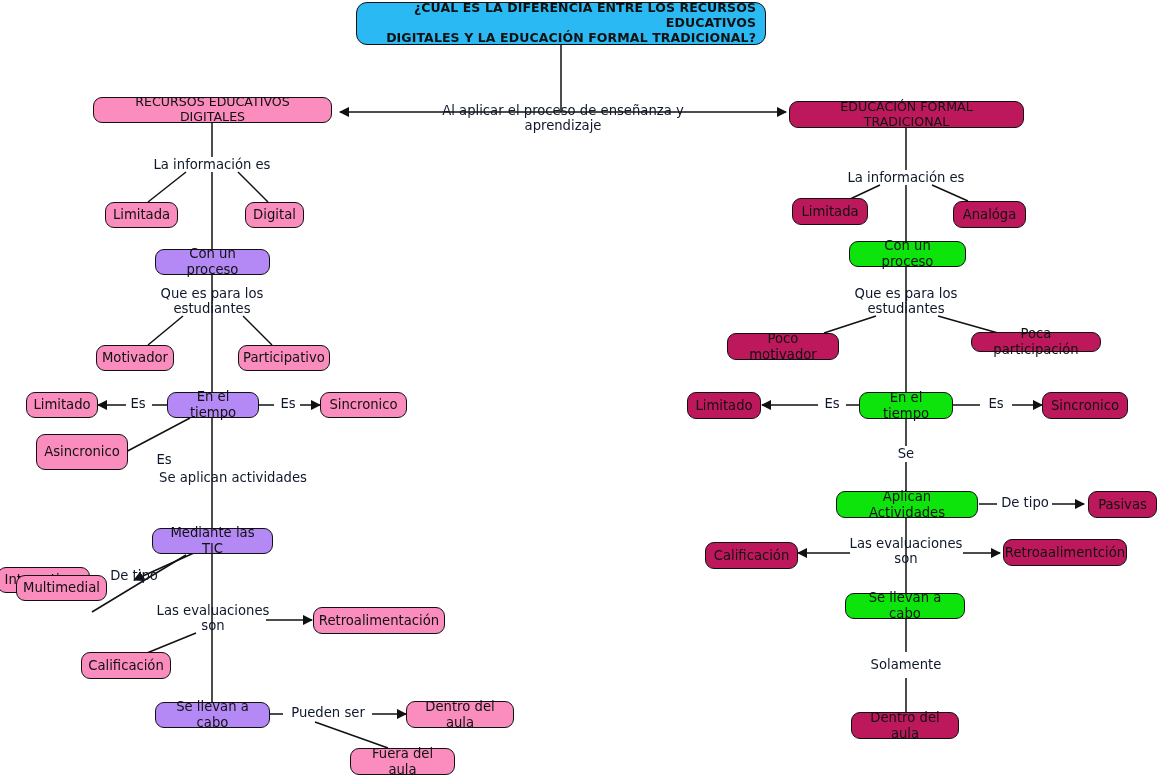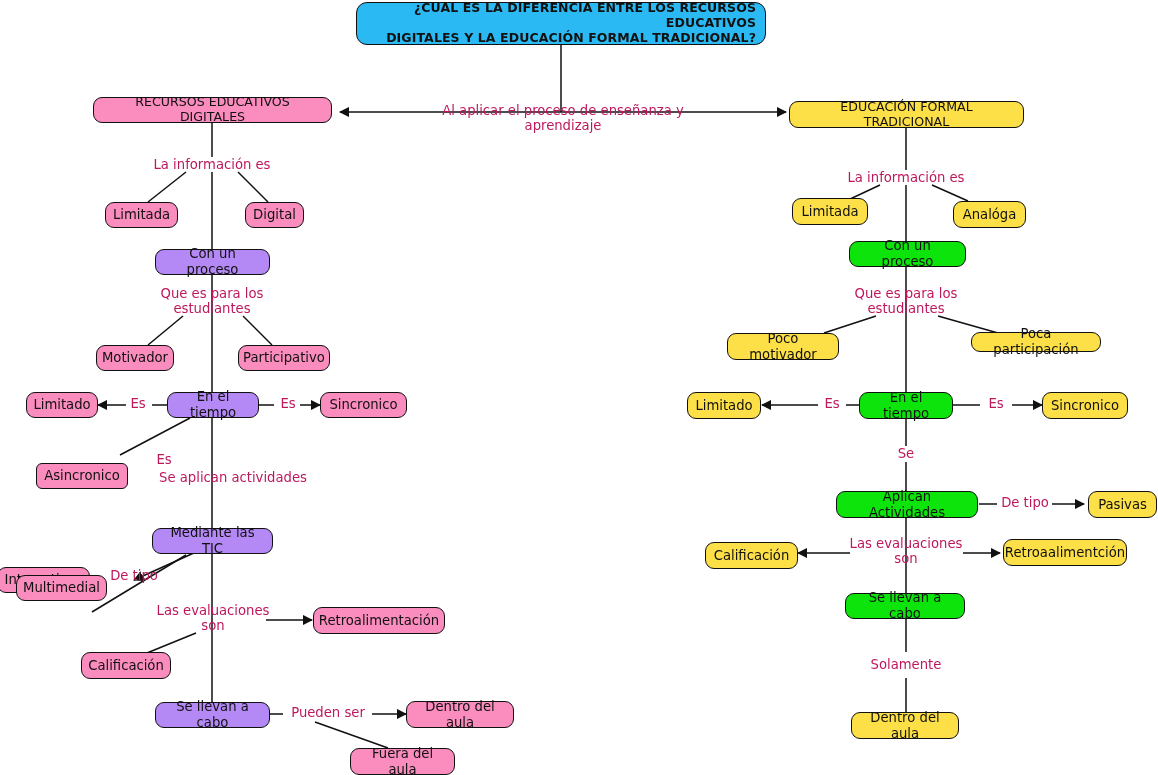--- a/index.html
+++ b/index.html
@@ -39,29 +39,29 @@
   }
   .n-title {
     background: #2ab9f2;
     border-radius: 11px;
     font-size: 12.5px;
     font-weight: bold;
     letter-spacing: 0.1px;
   }
   .n-pink   { background: #fb8cbe; font-size: 13.2px; }
   .n-purple { background: #b489f5; font-size: 13.2px; }
-  .n-lgreen { background: #fde047; font-size: 13.2px; }
+  .n-lgreen { background: #be185d; font-size: 13.2px; }
   .n-green  { background: #0ce40c; font-size: 13.2px; }
 
   .n-head { font-size: 12.6px; }
 
   .elabel {
     position: absolute;
     font-size: 13.2px;
-    color: #be185d;
+    color: #0f172a;
     text-align: center;
     white-space: pre-line;
     line-height: 1.16;
     background: transparent;
     z-index: 4;
   }
 </style>
 </head>
 <body>
 
@@ -174,21 +174,21 @@
   <div class="elabel" style="left:122px; top:396px; width:32px;">Es</div>
 
   <div class="node n-purple" style="left:167px; top:392px; width:92px; height:26px;">En el tiempo</div>
 
   <div class="elabel" style="left:272px; top:396px; width:32px;">Es</div>
 
   <div class="node n-pink" style="left:320px; top:392px; width:87px; height:26px;">Sincronico</div>
 
   <div class="elabel" style="left:148px; top:452px; width:32px;">Es</div>
 
-  <div class="node n-pink" style="left:36px; top:463px; width:92px; height:26px;border-radius:6px;">Asincronico</div>
+  <div class="node n-pink" style="left:36px; top:434px; width:92px; height:36px;">Asincronico</div>
 
   <div class="elabel" style="left:143px; top:470px; width:180px;">Se aplican actividades</div>
 
   <div class="node n-purple" style="left:152px; top:528px; width:121px; height:26px;">Mediante las TIC</div>
 
   <div class="node n-pink" style="left:-3px; top:567px; width:93px; height:26px;">Interactivas</div>
 
   <div class="elabel" style="left:106px; top:568px; width:56px;">De tipo</div>
 
   <div class="node n-pink" style="left:16px; top:575px; width:91px; height:26px;">Multimedial</div>

